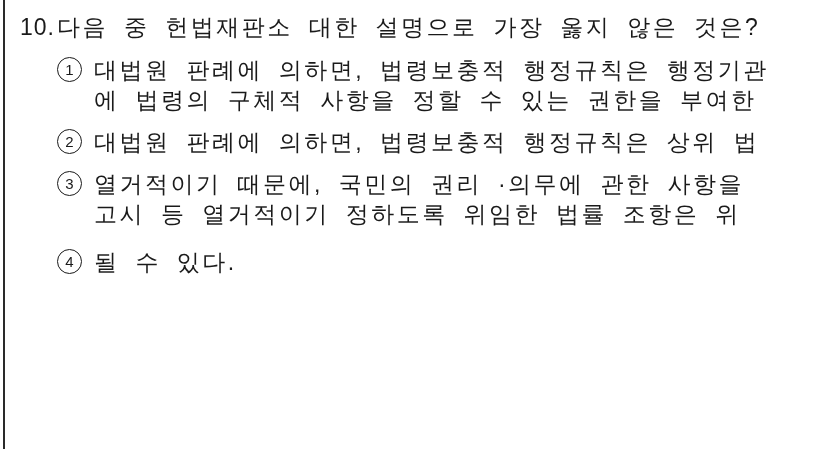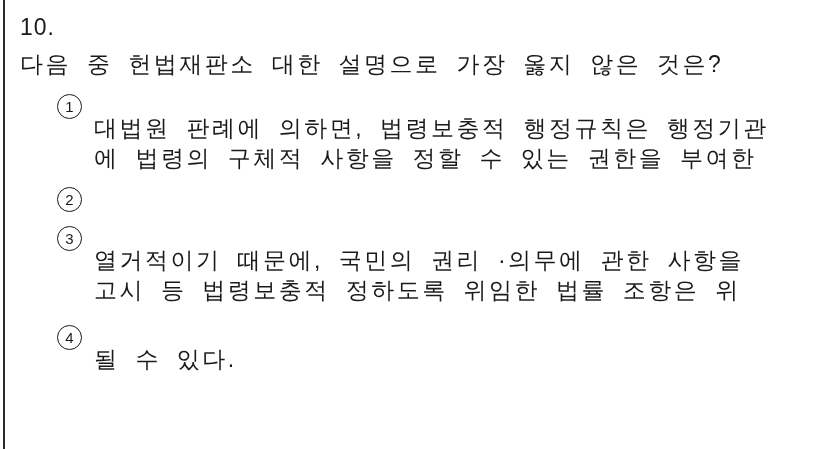--- a/index.html
+++ b/index.html
@@ -29,21 +29,20 @@
     top: 12px;
     width: 790px;
   }
   .title-row {
     display: flex;
     font-size: 23px;
     line-height: 30px;
     letter-spacing: 2.5px;
     word-spacing: 7px;
     white-space: nowrap;
-    flex-direction: column;
   }
   .qnum {
     flex: 0 0 37px;
     letter-spacing: 1px;
   }
   .choices {
     margin-left: 37px;
     margin-top: 13px;
   }
   .choice {
@@ -61,21 +60,21 @@
     margin-top: 2px;
     border: 1.6px solid #1a1a1a;
     border-radius: 50%;
     display: flex;
     align-items: center;
     justify-content: center;
     font-size: 15px;
     line-height: 1;
     letter-spacing: 0;
   }
-  .lines { min-width: 0; margin-top: 21px; }
+  .lines { min-width: 0; }
   .line {
     font-size: 23px;
     line-height: 30px;
     letter-spacing: 2.5px;
     word-spacing: 7px;
     white-space: nowrap;
   }
 </style>
 </head>
 <body>
@@ -99,30 +98,31 @@
         <div class="line">대법원 판례에 의하면, 법령보충적 행정규칙은 행정기관</div>
         <div class="line">에 법령의 구체적 사항을 정할 수 있는 권한을 부여한</div>
       </div>
     </div>
 
     <div class="choice">
       <span class="marker">
         <span>2</span>
       </span>
       <div class="lines">
+        <div class="line">대법원 판례에 의하면, 법령보충적 행정규칙은 상위 법</div>
       </div>
     </div>
 
     <div class="choice gap-lg">
       <span class="marker">
         <span>3</span>
       </span>
       <div class="lines">
         <div class="line">열거적이기 때문에, 국민의 권리 ·의무에 관한 사항을</div>
-        <div class="line">고시 등 법령보충적 정하도록 위임한 법률 조항은 위</div>
+        <div class="line">고시 등 열거적이기 정하도록 위임한 법률 조항은 위</div>
       </div>
     </div>
 
     <div class="choice">
       <span class="marker">
         <span>4</span>
       </span>
       <div class="lines">
         <div class="line">될 수 있다.</div>
       </div>

